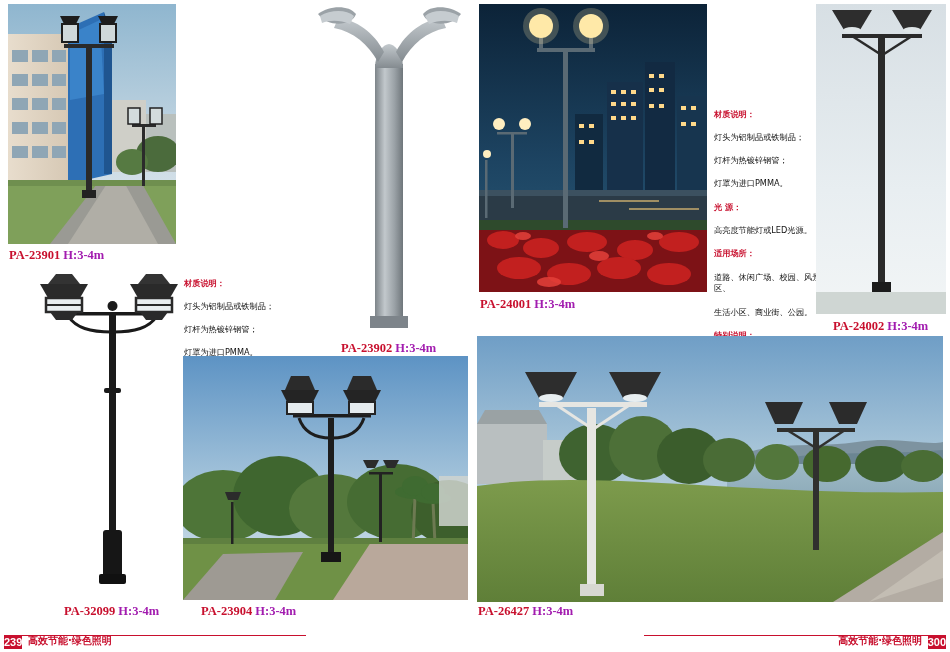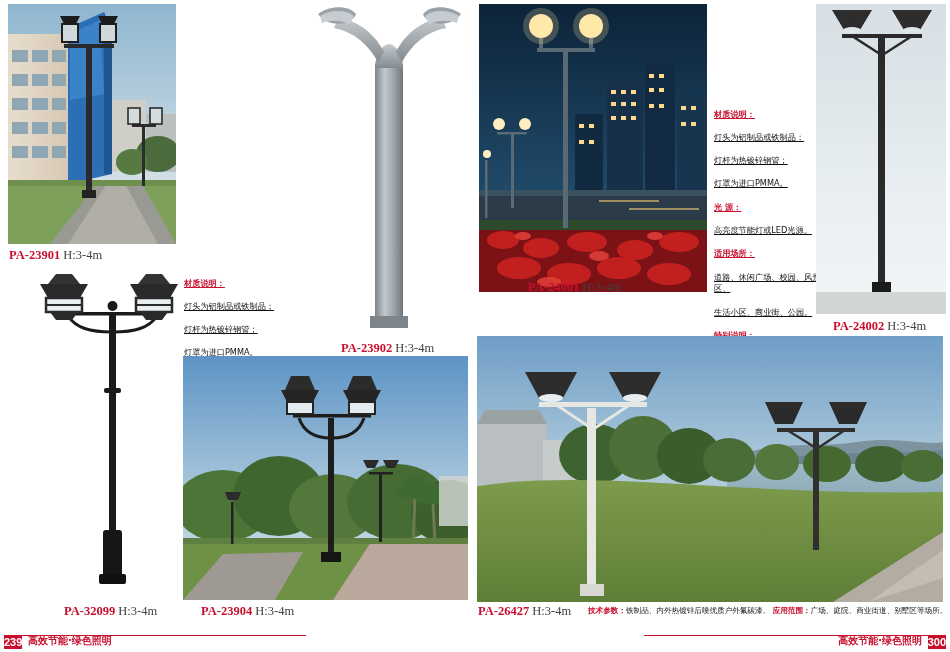--- a/index.html
+++ b/index.html
@@ -17,33 +17,33 @@
 
   .caption{
     position:absolute;
     color:#c8102e;
     font-weight:bold;
     font-size:12.5px;
     font-family:"Liberation Serif", serif;
     white-space:nowrap;
     letter-spacing:0px;
   }
-  .caption .h{color:#404040;font-weight:normal;}
+  .caption .h{color:#a21caf;font-weight:bold;}
 
   
   .spec{
     position:absolute;
     font-size:8.2px;
     line-height:1.42;
     font-family:"DejaVu Sans", sans-serif;
     color:#111;
     white-space:pre-line;
   }
   .spec .hd{color:#c8102e;font-weight:bold;}
-  .spec .ln{display:block;text-decoration:underline;}
+  .spec .ln{display:block;}
 
   
   .footer{position:absolute;left:0;bottom:0;width:950px;height:22px;}
   .pagenum{
     position:absolute;bottom:3px;
     font-size:11px;font-weight:bold;color:#fff;
     background:#c8102e;padding:1px 0;font-family:"Liberation Sans",sans-serif;
   }
   .foottext{
     position:absolute;bottom:4px;
@@ -375,21 +375,21 @@
       <circle cx="20" cy="120" r="6" fill="#ffeec0"></circle>
         <circle cx="46" cy="120" r="6" fill="#ffeec0"></circle>
       <circle cx="8" cy="150" r="4" fill="#ffeec0"></circle>
 
       <g opacity="0.55" fill="#ffd27a">
         <rect x="120" y="196" width="60" height="2"></rect>
           <rect x="150" y="204" width="70" height="2"></rect>
       </g>
     </svg>
   </div>
-  <div class="caption" style="left:480px;top:280px;margin-left:48px;">
+  <div class="caption" style="left:480px;top:297px;">
     <span>PA-24001</span> <span class="h">H:3-4m</span>
   </div>
 
   <div class="spec" style="left:714px;top:97px;width:120px;">
     <span class="ln hd">材质说明：</span>
     <span class="ln">灯头为铝制品或铁制品；</span>
     <span class="ln">灯杆为热镀锌钢管；</span>
     <span class="ln">灯罩为进口PMMA。</span>
     <span class="ln hd">光    源：</span>
     <span class="ln">高亮度节能灯或LED光源。</span>
@@ -491,24 +491,20 @@
       <polygon points="288,66 326,66 316,88 298,88" fill="#2b2b2b"></polygon>
       <polygon points="352,66 390,66 380,88 362,88" fill="#2b2b2b"></polygon>
       <path d="M310 94 L 339 112" stroke="#30302e" stroke-width="2.5"></path>
       <path d="M368 94 L 341 112" stroke="#30302e" stroke-width="2.5"></path>
     </svg>
   </div>
   <div class="caption" style="left:478px;top:604px;">
     <span>PA-26427</span> <span class="h">H:3-4m</span>
   </div>
 
-  <div class="techline" style="left:588px;top:606px;">
-    <span class="hd">技术参数：</span><span>铁制品、内外热镀锌后喷优质户外氟碳漆。</span>
-    <span class="hd">应用范围：</span><span>广场、庭院、商业街道、别墅区等场所。</span>
-  </div>
 
   <div class="footer">
     <div class="footrule" style="left:6px;width:300px;"></div>
     <div class="footrule" style="right:6px;width:300px;"></div>
     <div class="pagenum" style="left:4px;">239</div>
     <div class="foottext" style="left:28px;">高效节能·绿色照明</div>
     <div class="pagenum" style="right:4px;">300</div>
     <div class="foottext" style="right:28px;">高效节能·绿色照明</div>
   </div>
 

